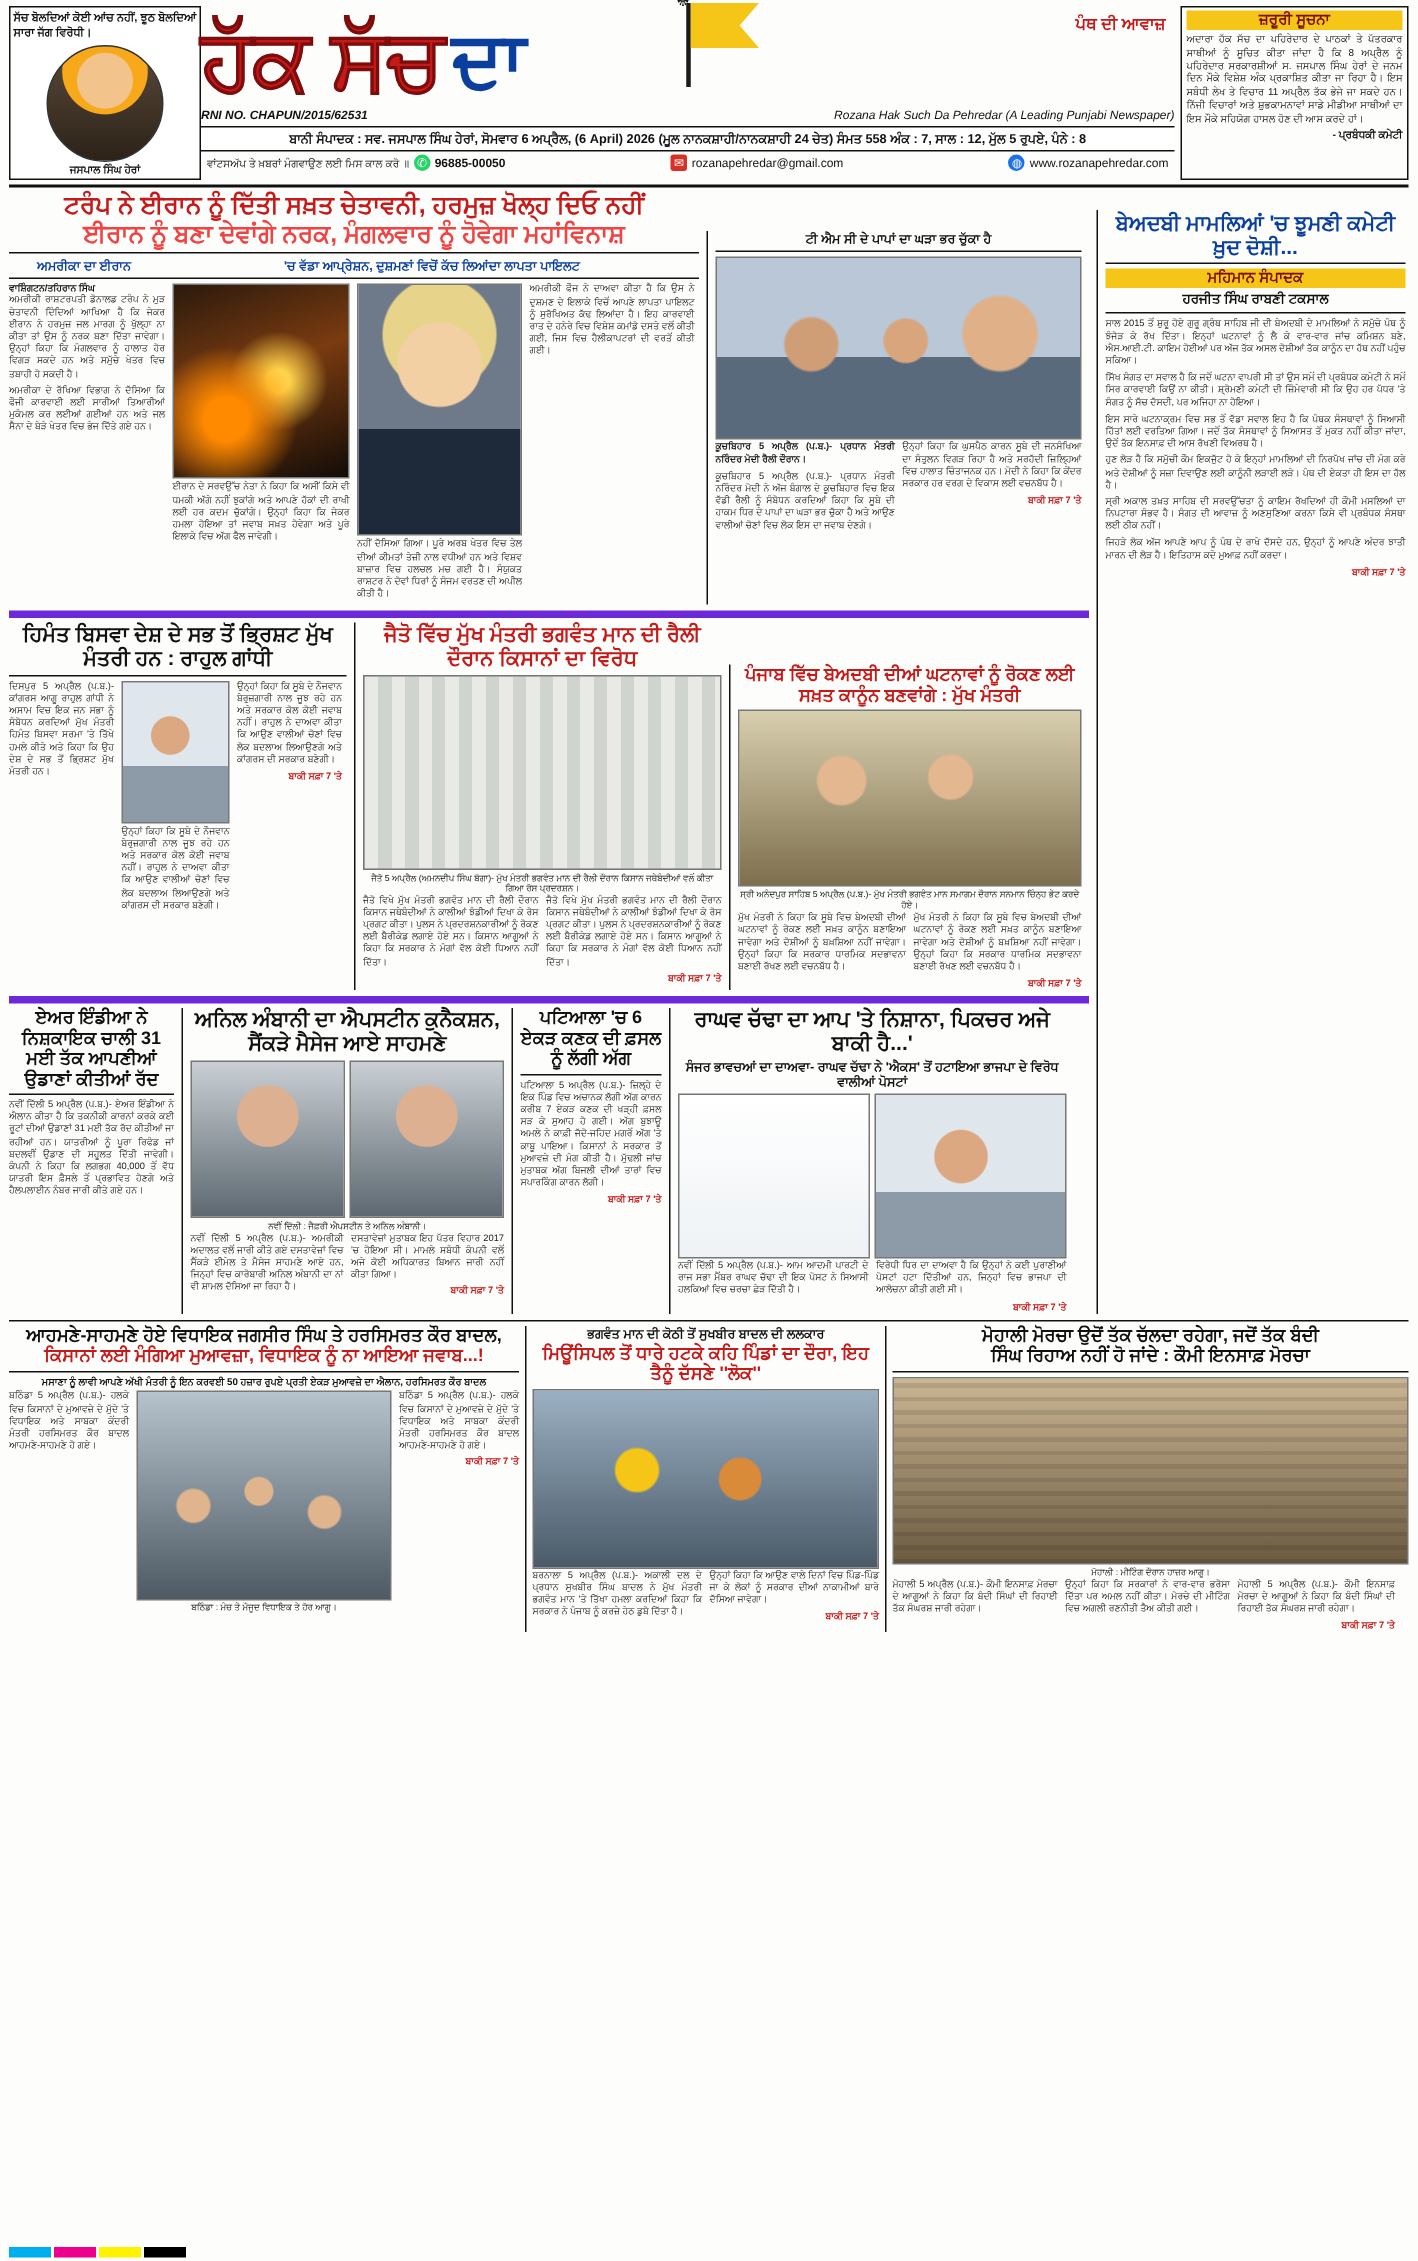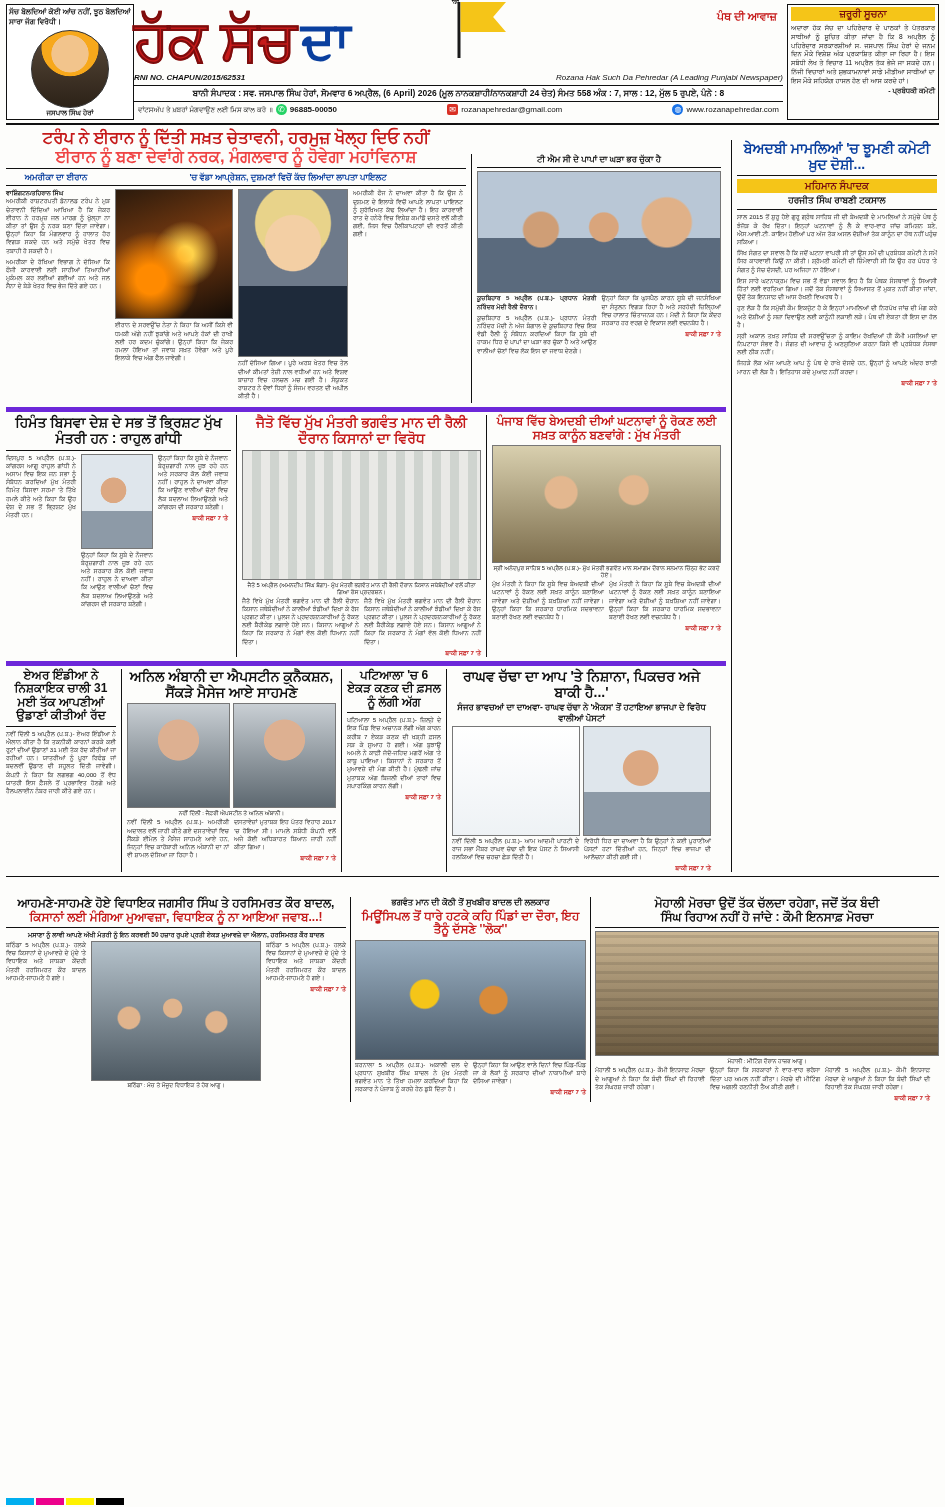--- a/index.html
+++ b/index.html
@@ -132,21 +132,21 @@
       radial-gradient(circle at 30% 45%, #f5c518 0 8%, rgba(0,0,0,0) 9%),
       radial-gradient(circle at 60% 50%, #d98b3a 0 9%, rgba(0,0,0,0) 10%),
       linear-gradient(#9bb0c2, #4a5a69); }
 
   .rail-hdr { background:#f5c518; color:#7a1010; font-size:10px; font-weight:bold; text-align:center; padding:1px 0; }
   .rail-name { font-size:9px; font-weight:bold; text-align:center; margin:2px 0; }
 
   .cmyk { position:absolute; left:6px; bottom:2px; display:flex; gap:2px; }
   .cmyk i { display:block; width:28px; height:7px; }
 
-  .bottom-strip { display:flex; gap:4px; border-top:1px solid #111; margin-top:4px; padding-top:20px; }
+  .bottom-strip { display:flex; gap:4px; border-top:1px solid #111; margin-top:4px; padding-top:3px; }
 </style>
 </head>
 <body>
 
 <div class="page">
 
   <div class="masthead">
 
     <div class="mast-left">
       <div class="slogan">ਸੱਚ ਬੋਲਦਿਆਂ ਕੋਈ ਆਂਚ ਨਹੀਂ, ਝੂਠ ਬੋਲਦਿਆਂ ਸਾਰਾ ਜੱਗ ਵਿਰੋਧੀ।</div>
@@ -283,21 +283,21 @@
             <div style="width:118px" class="body">
                 <p>ਜੈਤੋ ਵਿਖੇ ਮੁੱਖ ਮੰਤਰੀ ਭਗਵੰਤ ਮਾਨ ਦੀ ਰੈਲੀ ਦੌਰਾਨ ਕਿਸਾਨ ਜਥੇਬੰਦੀਆਂ ਨੇ ਕਾਲੀਆਂ ਝੰਡੀਆਂ ਦਿਖਾ ਕੇ ਰੋਸ ਪ੍ਰਗਟ ਕੀਤਾ। ਪੁਲਸ ਨੇ ਪ੍ਰਦਰਸ਼ਨਕਾਰੀਆਂ ਨੂੰ ਰੋਕਣ ਲਈ ਬੈਰੀਕੇਡ ਲਗਾਏ ਹੋਏ ਸਨ। ਕਿਸਾਨ ਆਗੂਆਂ ਨੇ ਕਿਹਾ ਕਿ ਸਰਕਾਰ ਨੇ ਮੰਗਾਂ ਵੱਲ ਕੋਈ ਧਿਆਨ ਨਹੀਂ ਦਿੱਤਾ।</p>
               </div>
             <div style="width:118px" class="body">
               <p>ਜੈਤੋ ਵਿਖੇ ਮੁੱਖ ਮੰਤਰੀ ਭਗਵੰਤ ਮਾਨ ਦੀ ਰੈਲੀ ਦੌਰਾਨ ਕਿਸਾਨ ਜਥੇਬੰਦੀਆਂ ਨੇ ਕਾਲੀਆਂ ਝੰਡੀਆਂ ਦਿਖਾ ਕੇ ਰੋਸ ਪ੍ਰਗਟ ਕੀਤਾ। ਪੁਲਸ ਨੇ ਪ੍ਰਦਰਸ਼ਨਕਾਰੀਆਂ ਨੂੰ ਰੋਕਣ ਲਈ ਬੈਰੀਕੇਡ ਲਗਾਏ ਹੋਏ ਸਨ। ਕਿਸਾਨ ਆਗੂਆਂ ਨੇ ਕਿਹਾ ਕਿ ਸਰਕਾਰ ਨੇ ਮੰਗਾਂ ਵੱਲ ਕੋਈ ਧਿਆਨ ਨਹੀਂ ਦਿੱਤਾ।</p>
               <div class="more">ਬਾਕੀ ਸਫ਼ਾ 7 'ਤੇ</div>
             </div>
           </div>
         </div>
 
-        <div style="width:235px; border-left:1px solid #111; padding-left:5px;">
+        <div style="width:235px; border-left:1px solid #111; padding-left:5px;margin-top:28px;">
           <div class="hdline h3 red">ਪੰਜਾਬ ਵਿੱਚ ਬੇਅਦਬੀ ਦੀਆਂ ਘਟਨਾਵਾਂ ਨੂੰ ਰੋਕਣ ਲਈ ਸਖ਼ਤ ਕਾਨੂੰਨ ਬਣਵਾਂਗੇ : ਮੁੱਖ ਮੰਤਰੀ</div>
           <div class="photo ph-cm" style="height:118px; margin:3px 0 1px;"></div>
           <div class="cap">ਸ੍ਰੀ ਅਨੰਦਪੁਰ ਸਾਹਿਬ 5 ਅਪ੍ਰੈਲ (ਪ.ਬ.)- ਮੁੱਖ ਮੰਤਰੀ ਭਗਵੰਤ ਮਾਨ ਸਮਾਗਮ ਦੌਰਾਨ ਸਨਮਾਨ ਚਿੰਨ੍ਹ ਭੇਟ ਕਰਦੇ ਹੋਏ।</div>
           <div class="cols">
             <div style="width:113px" class="body">
                 <p>ਮੁੱਖ ਮੰਤਰੀ ਨੇ ਕਿਹਾ ਕਿ ਸੂਬੇ ਵਿਚ ਬੇਅਦਬੀ ਦੀਆਂ ਘਟਨਾਵਾਂ ਨੂੰ ਰੋਕਣ ਲਈ ਸਖ਼ਤ ਕਾਨੂੰਨ ਬਣਾਇਆ ਜਾਵੇਗਾ ਅਤੇ ਦੋਸ਼ੀਆਂ ਨੂੰ ਬਖ਼ਸ਼ਿਆ ਨਹੀਂ ਜਾਵੇਗਾ। ਉਨ੍ਹਾਂ ਕਿਹਾ ਕਿ ਸਰਕਾਰ ਧਾਰਮਿਕ ਸਦਭਾਵਨਾ ਬਣਾਈ ਰੱਖਣ ਲਈ ਵਚਨਬੱਧ ਹੈ।</p>
               </div>
             <div style="width:113px" class="body">
               <p>ਮੁੱਖ ਮੰਤਰੀ ਨੇ ਕਿਹਾ ਕਿ ਸੂਬੇ ਵਿਚ ਬੇਅਦਬੀ ਦੀਆਂ ਘਟਨਾਵਾਂ ਨੂੰ ਰੋਕਣ ਲਈ ਸਖ਼ਤ ਕਾਨੂੰਨ ਬਣਾਇਆ ਜਾਵੇਗਾ ਅਤੇ ਦੋਸ਼ੀਆਂ ਨੂੰ ਬਖ਼ਸ਼ਿਆ ਨਹੀਂ ਜਾਵੇਗਾ। ਉਨ੍ਹਾਂ ਕਿਹਾ ਕਿ ਸਰਕਾਰ ਧਾਰਮਿਕ ਸਦਭਾਵਨਾ ਬਣਾਈ ਰੱਖਣ ਲਈ ਵਚਨਬੱਧ ਹੈ।</p>
               <div class="more">ਬਾਕੀ ਸਫ਼ਾ 7 'ਤੇ</div>

